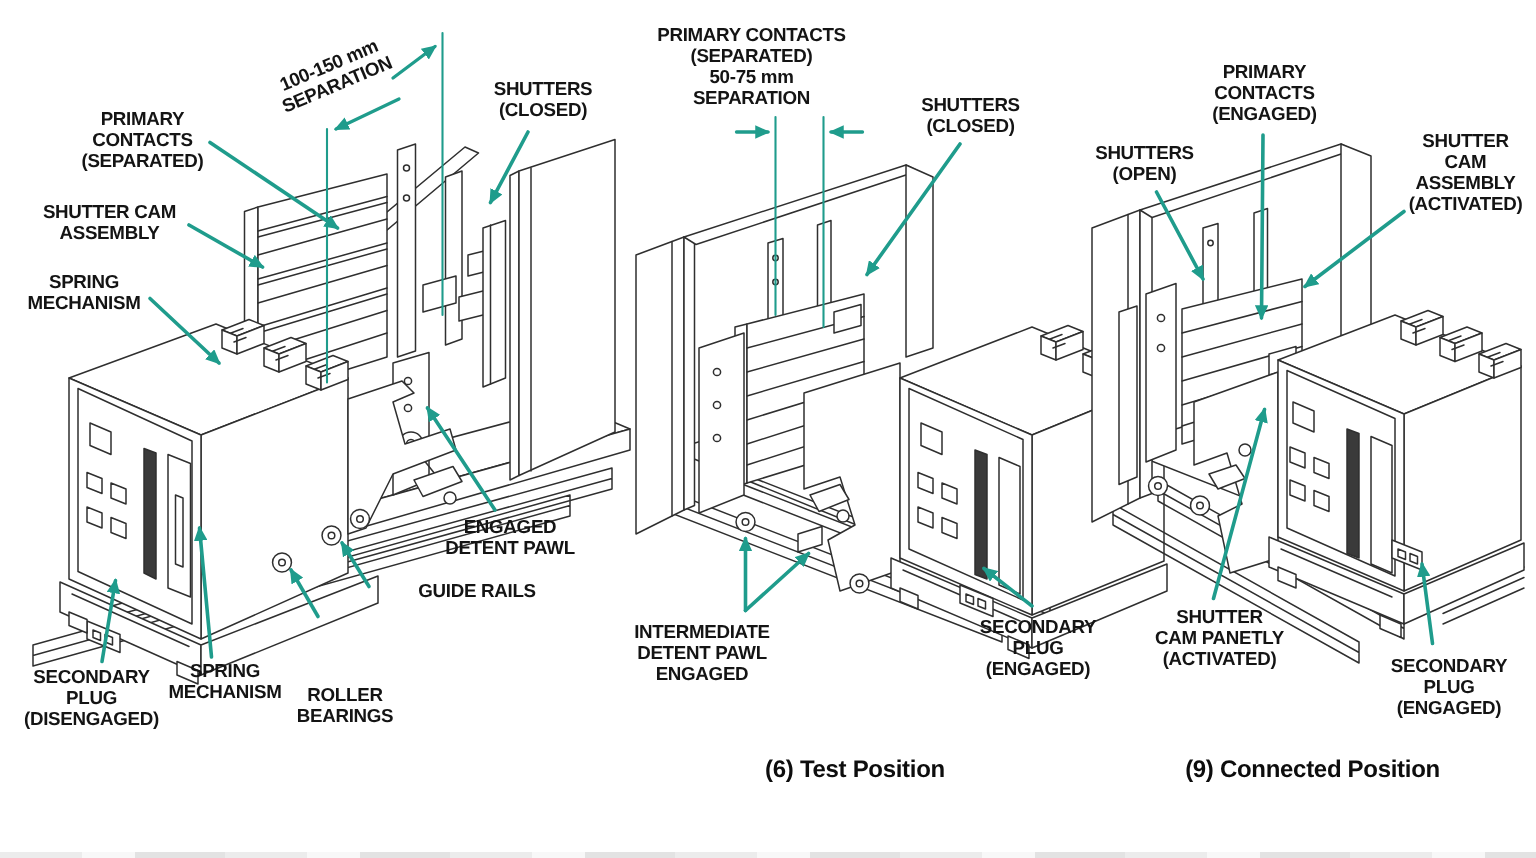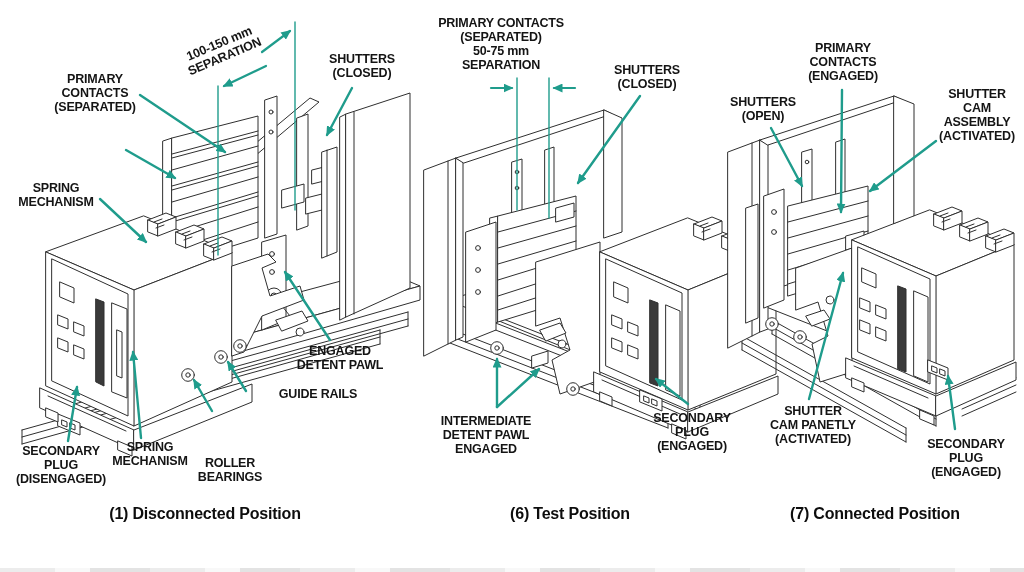--- a/index.html
+++ b/index.html
@@ -271,40 +271,42 @@
     </g>
   </svg>
 
   <div class="lbl rot" style="left:222px;top:50px;">100-150 mm
 SEPARATION</div>
   <div class="lbl" style="left:95px;top:93px;">PRIMARY
 CONTACTS
 (SEPARATED)</div>
   <div class="lbl" style="left:362px;top:66px;">SHUTTERS
 (CLOSED)</div>
+  <div class="lbl" style="left:73px;top:148px;">SHUTTER CAM
+ASSEMBLY</div>
   <div class="lbl" style="left:56px;top:195px;">SPRING
 MECHANISM</div>
   <div class="lbl" style="left:340px;top:358px;">ENGAGED
 DETENT PAWL</div>
   <div class="lbl" style="left:286px;top:394px;margin-left:32px;">GUIDE RAILS</div>
   <div class="lbl" style="left:230px;top:426px;margin-top:44px;">ROLLER
 BEARINGS</div>
   <div class="lbl" style="left:150px;top:454px;">SPRING
 MECHANISM</div>
   <div class="lbl" style="left:61px;top:465px;">SECONDARY
 PLUG
 (DISENGAGED)</div>
 
   <div class="lbl" style="left:501px;top:44px;">PRIMARY CONTACTS
 (SEPARATED)
 50-75 mm
 SEPARATION</div>
   <div class="lbl" style="left:647px;top:77px;">SHUTTERS
 (CLOSED)</div>
-  <div class="lbl" style="left:486px;top:435px;">INTERMEDIATE
+  <div class="lbl" style="left:468px;top:435px;">INTERMEDIATE
 DETENT PAWL
 ENGAGED</div>
   <div class="lbl" style="left:692px;top:432px;">SECONDARY
 PLUG
 (ENGAGED)</div>
 
   <div class="lbl" style="left:843px;top:62px;">PRIMARY
 CONTACTS
 (ENGAGED)</div>
   <div class="lbl" style="left:763px;top:109px;">SHUTTERS
@@ -312,18 +314,17 @@
   <div class="lbl" style="left:977px;top:115px;">SHUTTER
 CAM ASSEMBLY
 (ACTIVATED)</div>
   <div class="lbl" style="left:813px;top:425px;">SHUTTER
 CAM PANETLY
 (ACTIVATED)</div>
   <div class="lbl" style="left:966px;top:458px;">SECONDARY
 PLUG
 (ENGAGED)</div>
 
-  <div class="cap" style="left:205px;top:514px;">(1) Disconnected Position</div>
   <div class="cap" style="left:570px;top:514px;">(6) Test Position</div>
-  <div class="cap" style="left:875px;top:514px;">(7) Connected Position</div>
+  <div class="cap" style="left:875px;top:514px;">(9) Connected Position</div>
 
   <div class="bottom-strip"></div>
 </div>
 
 </body></html>

